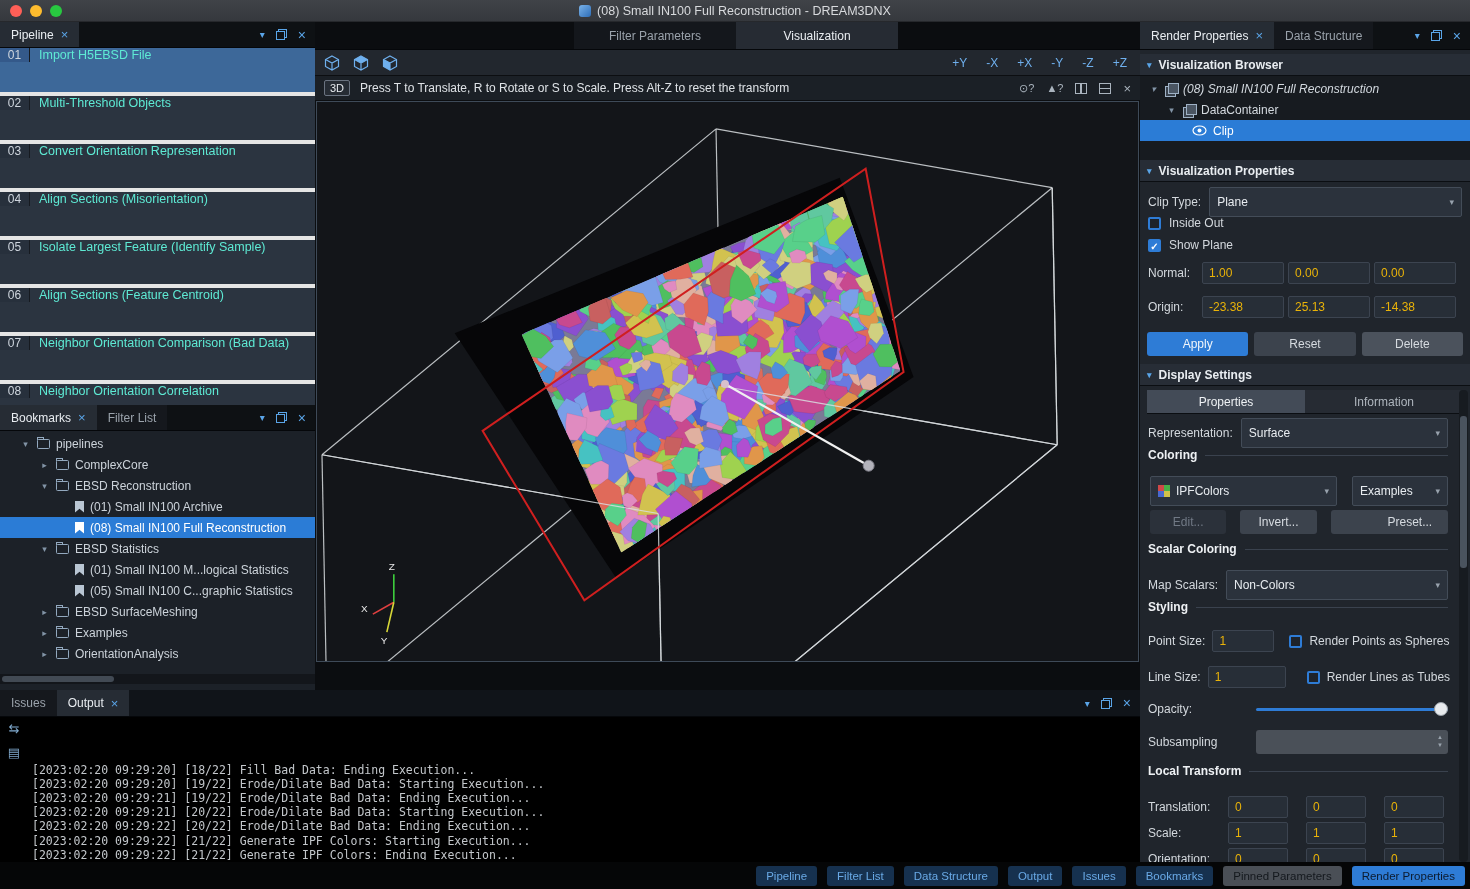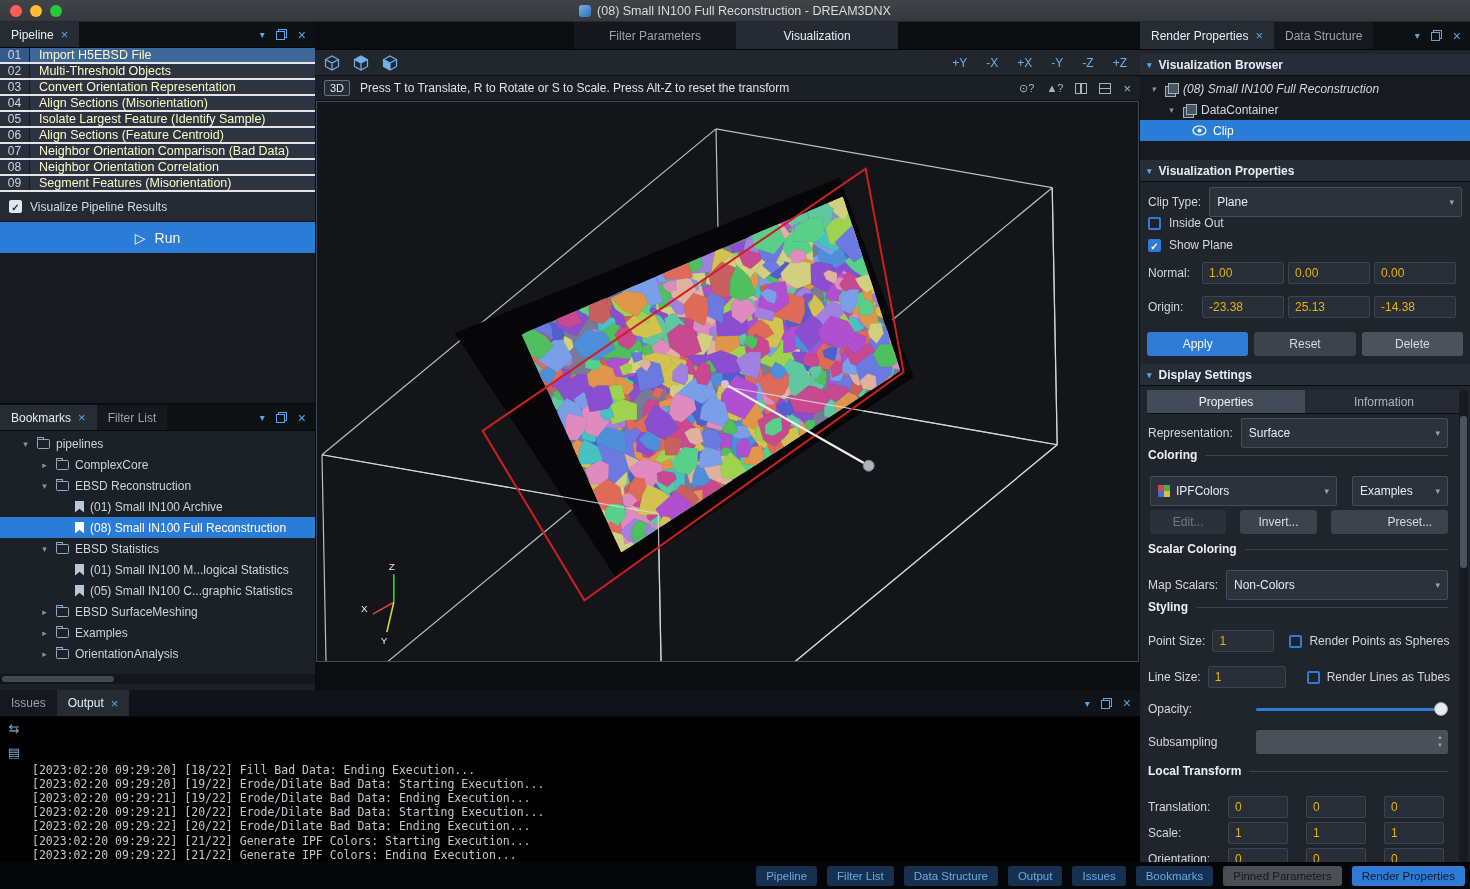--- a/index.html
+++ b/index.html
@@ -23,23 +23,23 @@
   .tb-spacer{flex:1;}
   .tb-icons{display:flex;align-items:center;gap:11px;padding:0 9px;}
   .ic-caret{color:#5aa5e8;font-size:10px;}
   .ic-close{color:#5aa5e8;font-size:14px;line-height:1;}
   .ic-float{position:relative;width:11px;height:11px;flex:none;}
   .ic-float::before{content:"";position:absolute;right:0;top:0;width:7px;height:7px;border:1.5px solid #5aa5e8;}
   .ic-float::after{content:"";position:absolute;left:0;bottom:0;width:7px;height:7px;border:1.5px solid #5aa5e8;background:#0e1114;}
 
   
   .pane-pipeline{position:absolute;left:0;top:22px;width:315px;height:381px;background:#171b20;}
-  .p-item{height:16px;display:flex;align-items:center;background:#2b3440;border-bottom:2px solid #e5e5e5;}
+  .p-item{height:48px;display:flex;align-items:flex-start;background:#2b3440;border-bottom:4px solid #e5e5e5;}
   .p-item .num{width:30px;flex:none;display:flex;align-items:center;justify-content:center;background:#27303c;color:#cfd6de;border-right:1px solid #161a20;}
-  .p-item .lbl{display:flex;align-items:center;padding-left:9px;color:#fef9c3;font-size:12.5px;white-space:nowrap;}
+  .p-item .lbl{display:flex;align-items:center;padding-left:9px;color:#5eead4;font-size:12.5px;white-space:nowrap;}
   .p-item.selected{background:#3d6899;}
   .p-item.selected .num{background:#34598а;background:#34598a;}
   .visrow{height:30px;background:#242a32;display:flex;align-items:center;gap:8px;padding:0 9px;border-bottom:1px solid #10141a;}
   .cb-light{width:13px;height:13px;background:#e2e7ec;border-radius:2px;flex:none;text-align:center;}
   .cb-light::after{content:"✓";color:#222b36;font-size:10px;font-weight:700;line-height:13px;}
   .runbtn{height:31px;background:#2b7cd6;display:flex;align-items:center;justify-content:center;gap:9px;color:#f2f6fa;font-size:14px;}
 
   
   .pane-bookmarks{position:absolute;left:0;top:405px;width:315px;height:285px;background:#1c2128;}
   .tree{position:absolute;left:0;top:28px;right:0;}

